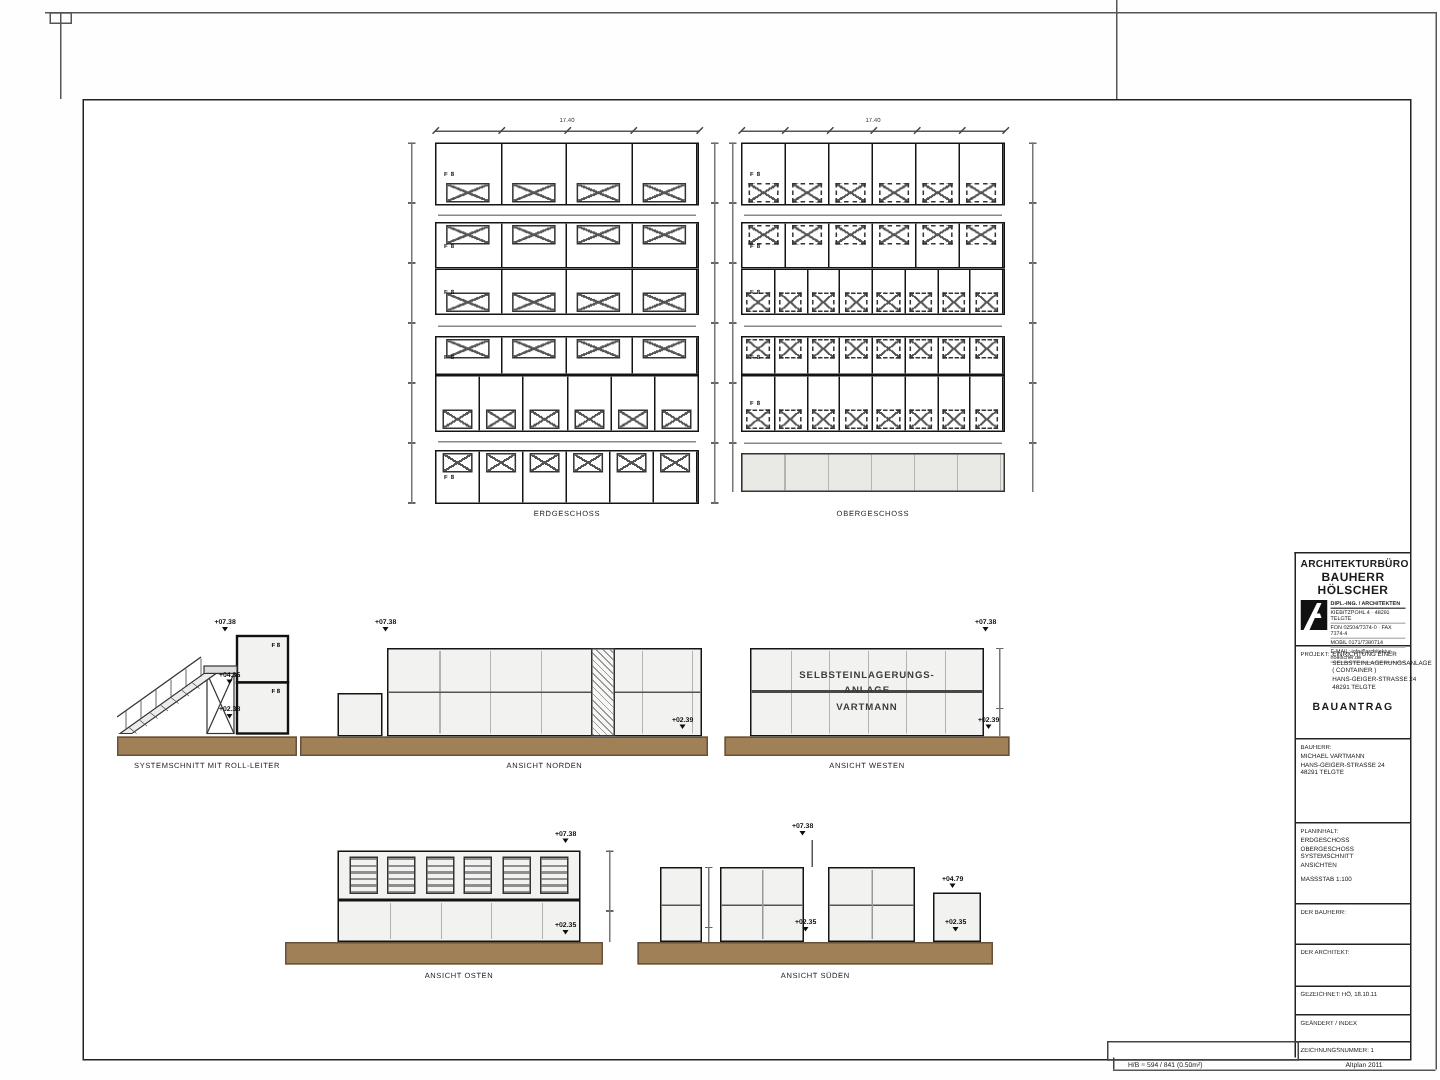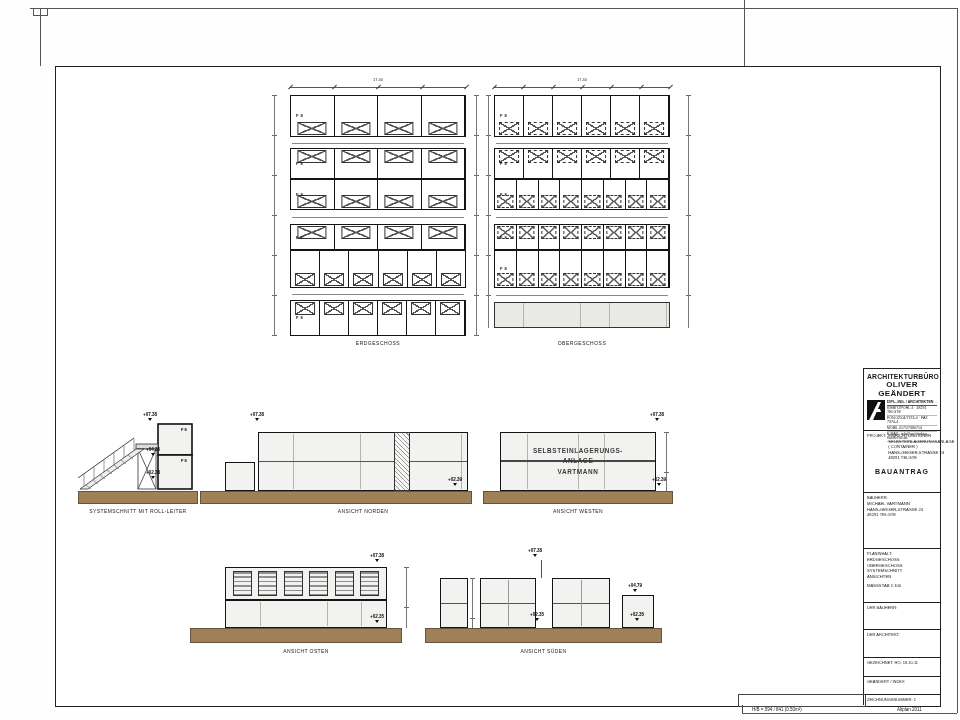--- a/index.html
+++ b/index.html
@@ -487,21 +487,21 @@
     </div>
   <div class="lvl" style="left:630px;top:612px;">
     <span>+02.35</span>
       <span class="tri"></span>
     </div>
   <div class="dlabel" style="left:425px;top:648px;width:237px;">ANSICHT SÜDEN</div>
 
   <div id="titleblock">
     <div class="tb-sec" style="height:62px;">
       <div class="tb-firm1">ARCHITEKTURBÜRO</div>
-      <div class="tb-firm2">OLIVER GEÄNDERT</div>
+      <div class="tb-firm2">BAUHERR HÖLSCHER</div>
       <div class="tb-logorow">
         <svg width="18" height="20" viewBox="0 0 18 20">
           <rect x="0" y="0" width="18" height="20" fill="#111"></rect>
           <polygon points="2,20 11,2 14,2 6,20" fill="#fff"></polygon>
           <polygon points="9,12 14,12 13,9 10,9" fill="#fff"></polygon>
         </svg>
         <div class="tb-lines">
           <div>DIPL.-ING. / ARCHITEKTEN</div>
           <div>KIEBITZPOHL 4 · 48291 TELGTE</div>
           <div>FON 02504/7374-0 · FAX 7374-4</div>

